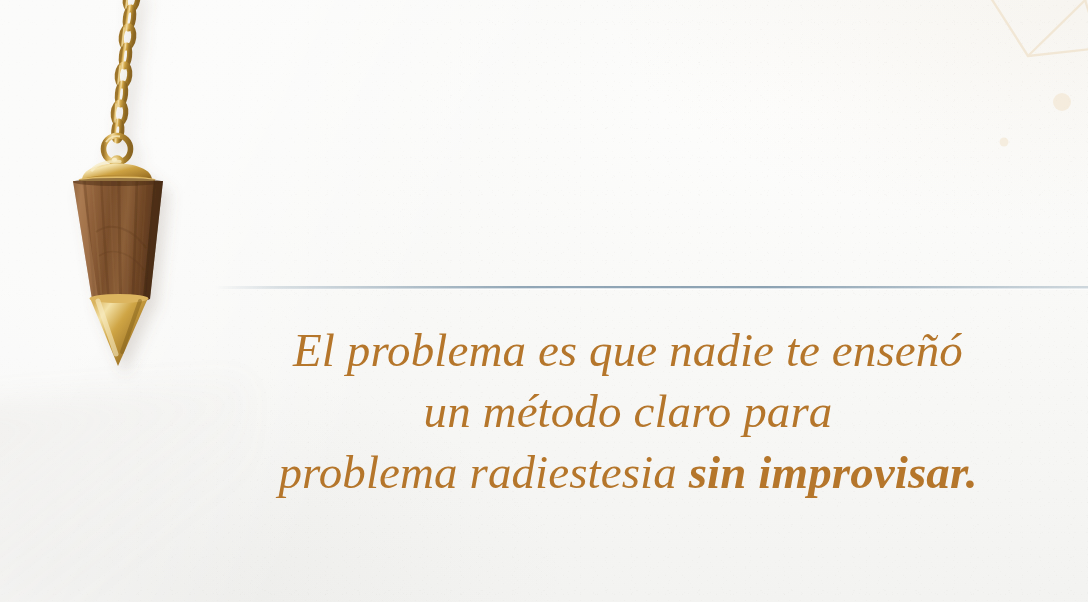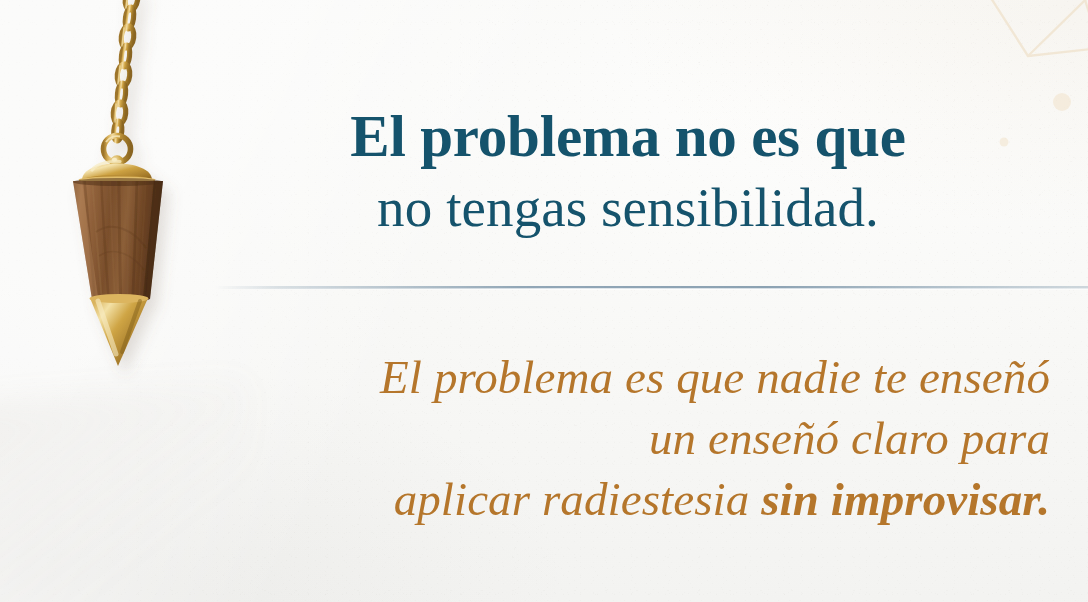--- a/index.html
+++ b/index.html
@@ -82,22 +82,22 @@
       rgba(143,165,181,.55) 88%,
       rgba(143,165,181,.38) 100%);
     filter:blur(.35px);
   }
   #divider::after{
     content:"";position:absolute;left:0;top:2px;width:100%;height:2px;
     background:linear-gradient(90deg, rgba(255,255,255,0) 0%, rgba(255,255,255,.75) 40%, rgba(255,255,255,.5) 100%);
   }
 
   .subcopy{
-    position:absolute;left:0;top:347px;width:844px;
-    text-align:right;color:#b5762b;
+    position:absolute;left:0;top:320px;width:844px;
+    text-align:center;color:#b5762b;
     font-style:italic;line-height:1.30;
     letter-spacing:.1px;
   }
   .subcopy .s{display:block;font-size:47px;font-weight:400;}
   .subcopy .s3{white-space:nowrap;}
   .subcopy .em{font-weight:700;}
 </style>
 </head>
 <body>
 
@@ -241,27 +241,23 @@
           <ellipse cx="119" cy="304.5" rx="29.5" ry="4.6" fill="#dcb55f"></ellipse>
           <path d="M98 307 L116 360" stroke="#f8ecc4" stroke-width="5" opacity=".6" stroke-linecap="round"></path>
           <path d="M140 307 L122 358" stroke="#7d5a18" stroke-width="4" opacity=".45" stroke-linecap="round"></path>
         </g>
       </g>
     </svg>
   </div>
 
   <div class="copy">
 
-    <h1 class="headline">
-      <span class="l1">El problema no es que</span>
-      <span class="l2">no tengas sensibilidad.</span>
-    </h1>
 
     <div id="divider"></div>
 
     <div class="subcopy">
       <span class="s">El problema es que nadie te enseñó</span>
-      <span class="s">un enseñó claro para</span>
-      <span class="s s3"><span>aplicar radiestesia </span><span class="em">sin improvisar.</span></span>
+      <span class="s">un método claro para</span>
+      <span class="s s3"><span>problema radiestesia </span><span class="em">sin improvisar.</span></span>
     </div>
 
   </div>
 </div>
 
 </body></html>

